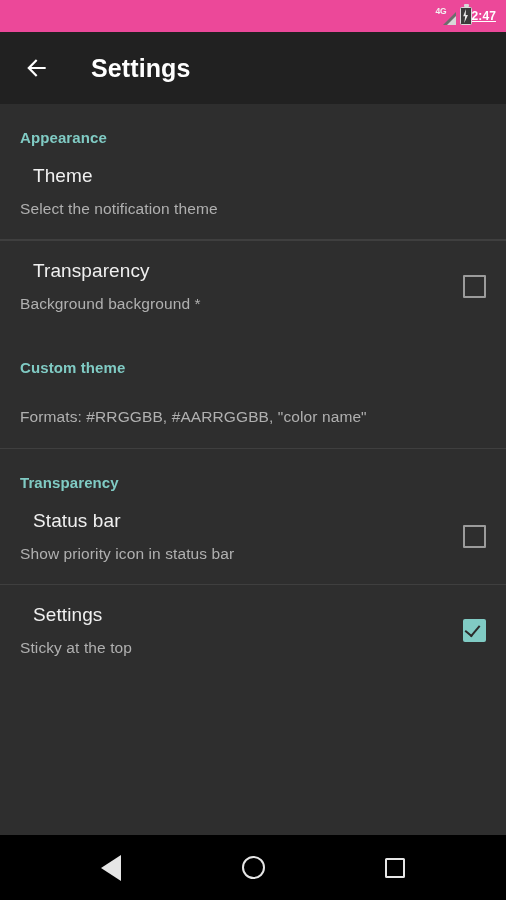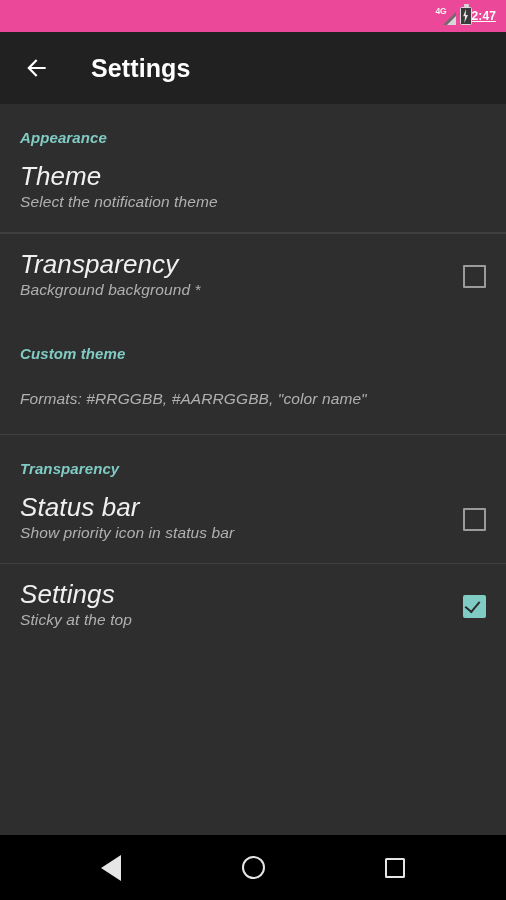--- a/index.html
+++ b/index.html
@@ -81,45 +81,45 @@
     font-size:25px; color:#ffffff; font-weight:bold;
     margin-left:37px; letter-spacing:0.1px;
   }
 
   
   .list {
     flex:1 1 auto;
     background:#2e2e2e;
     overflow:hidden;
     position:relative;
-    font-style:italic;
   }
 
   .section-header {
     color:#80cbc4;
     font-size:15px;
     font-weight:bold;
     padding:25px 20px 0 20px;
     letter-spacing:0.1px;
   }
 
   .row {
     display:flex; align-items:center;
     padding:18px 20px 20px 20px;
     min-height:72px;
     cursor:pointer;
   }
   .row-texts { flex:1 1 auto; min-width:0; }
   .row-title {
-    font-size:26px; color:#f0f0f0; line-height:24px;
+    font-size:19px; color:#f0f0f0; line-height:24px;
     letter-spacing:0.1px;
+    margin-left:13px;
   }
   .row-sub {
     font-size:15.5px; color:#b0b0b0; line-height:21px;
-    margin-top:3px; letter-spacing:0.1px;
+    margin-top:10px; letter-spacing:0.1px;
     white-space:nowrap;
   }
 
   .divider {
     height:1px; background:#3f3f3f;
     margin:0;
   }
 
   
   .cb {

